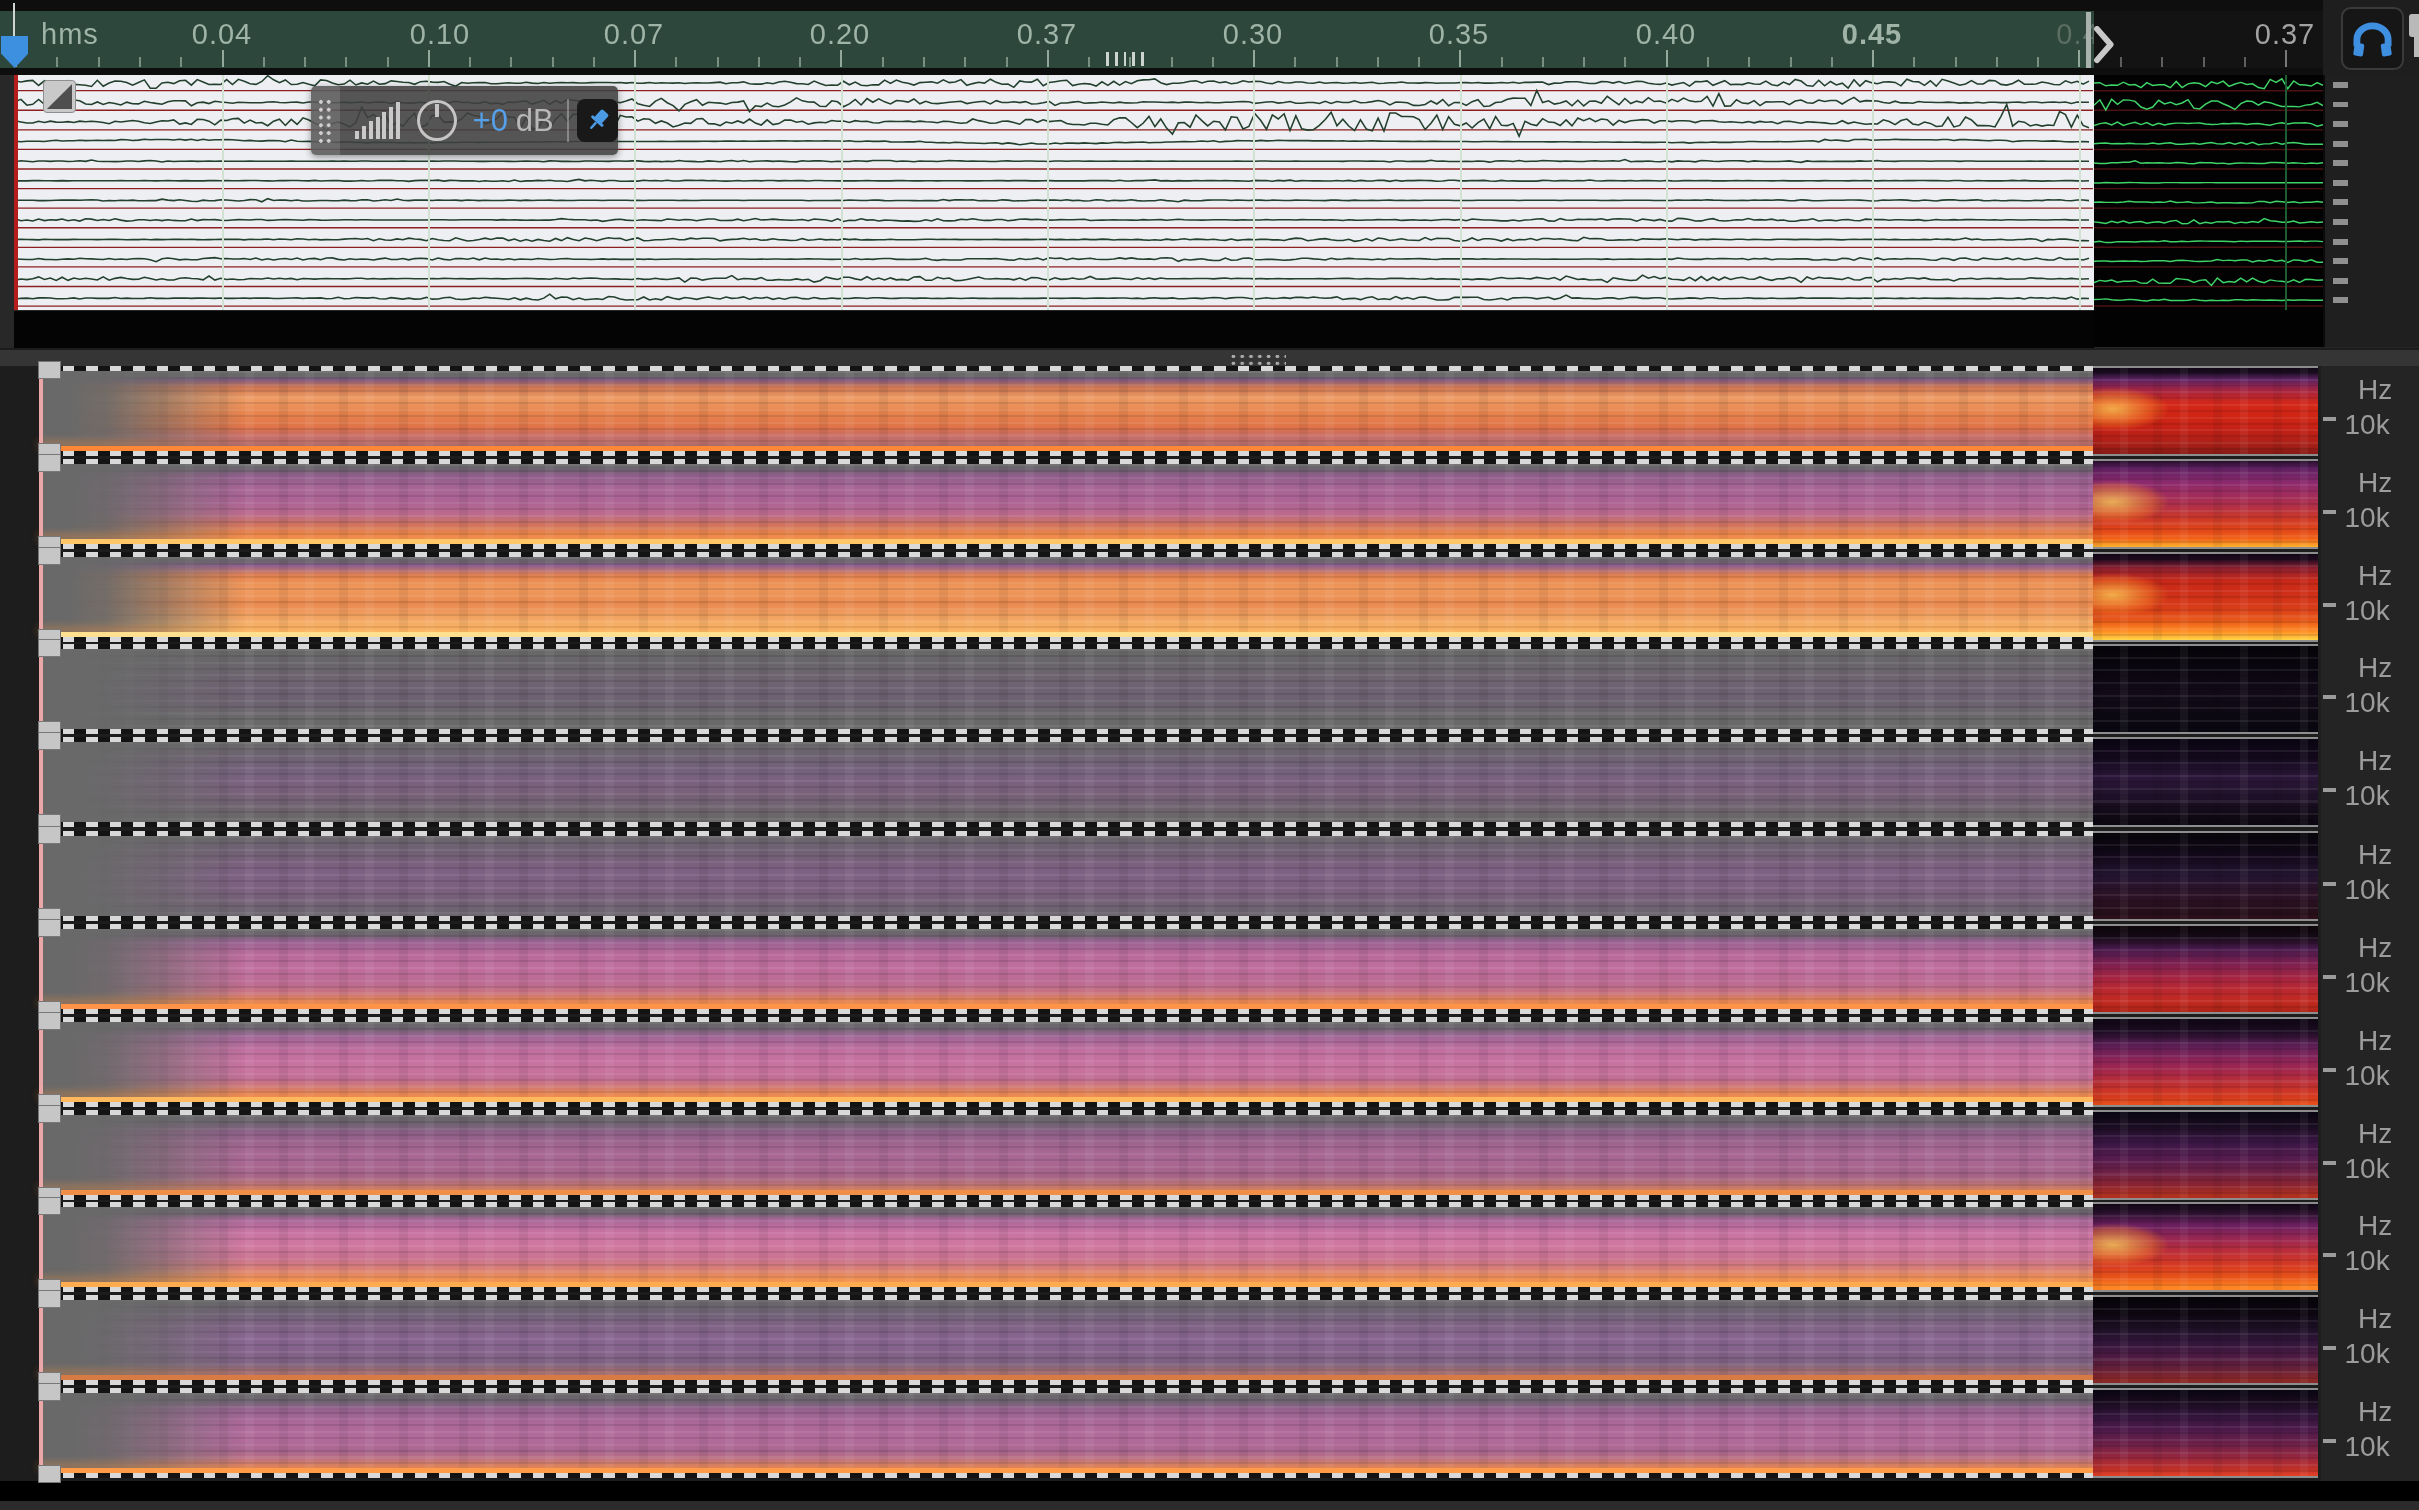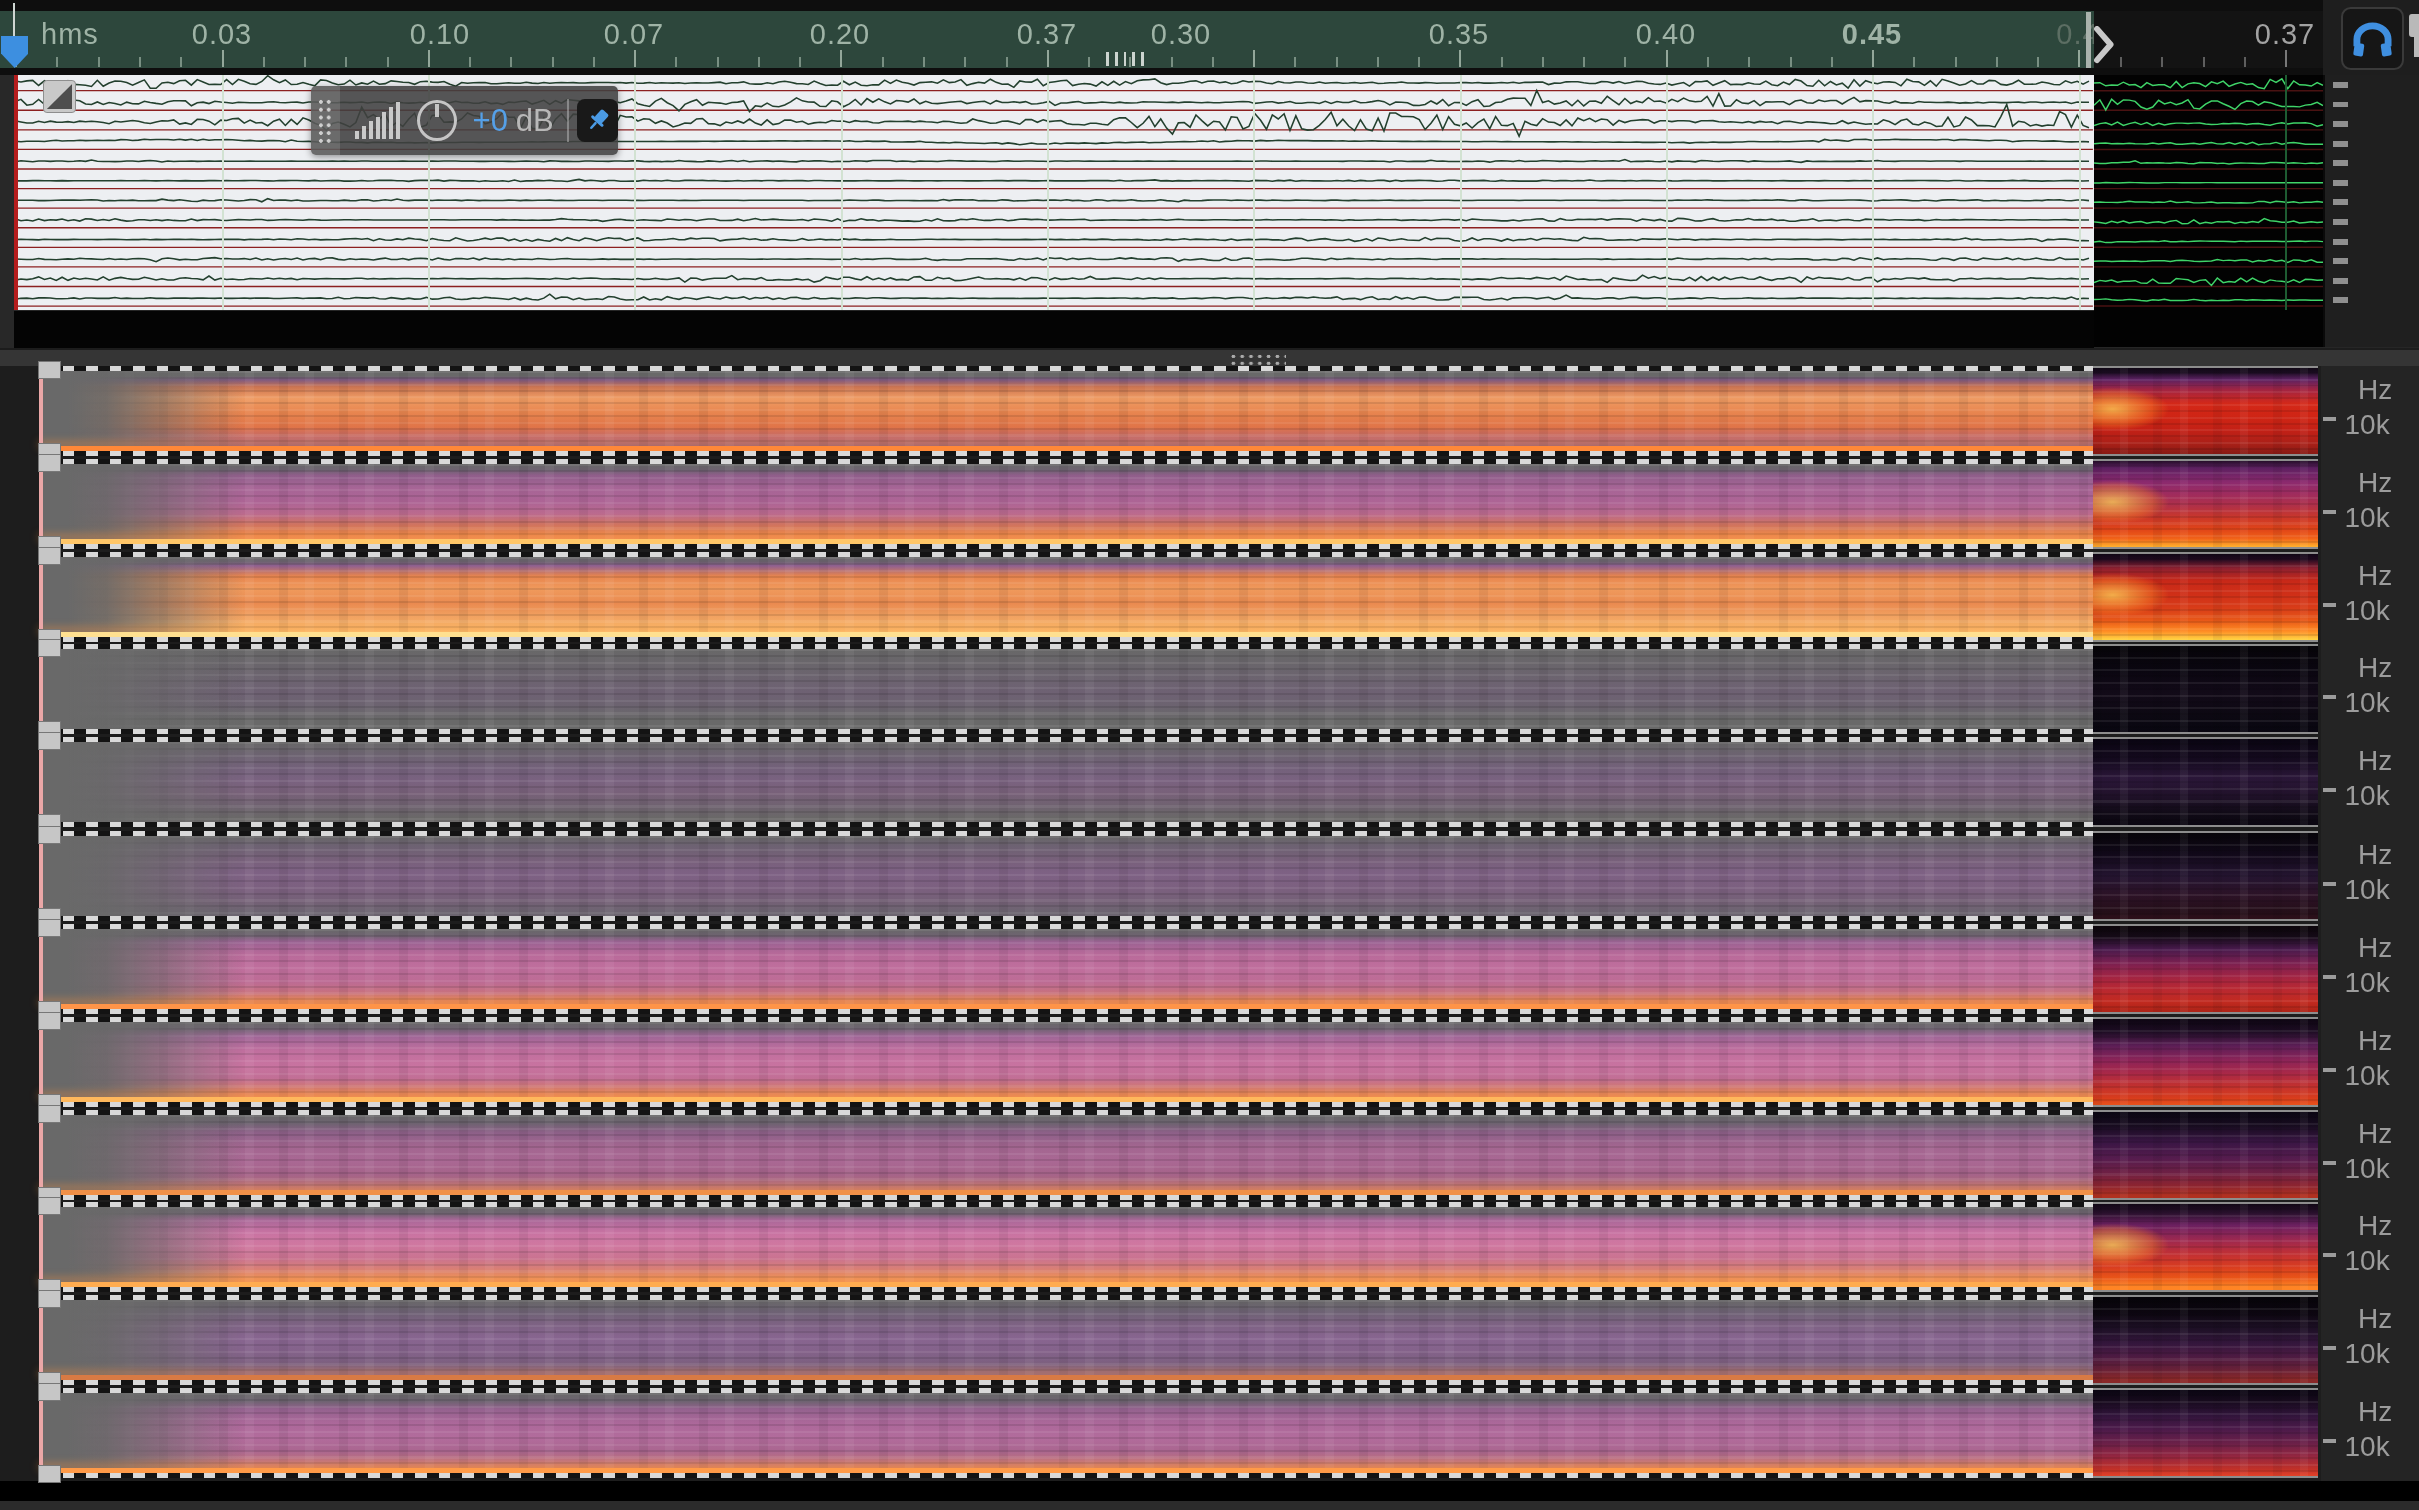--- a/index.html
+++ b/index.html
@@ -138,26 +138,26 @@
         <div class="tick minor" style="left: 1707px;"></div>
         <div class="tick minor" style="left: 1748px;"></div>
         <div class="tick minor" style="left: 1790px;"></div>
         <div class="tick minor" style="left: 1831px;"></div>
         <div class="tick major" style="left: 1872px;"></div>
         <div class="tick minor" style="left: 1913px;"></div>
         <div class="tick minor" style="left: 1955px;"></div>
         <div class="tick minor" style="left: 1996px;"></div>
         <div class="tick minor" style="left: 2037px;"></div>
         <div class="tick major" style="left: 2078px;"></div>
-        <div class="rlabel" style="left: 222px;">0.03</div>
+        <div class="rlabel" style="left: 222px;">0.04</div>
         <div class="rlabel" style="left: 428px; margin-left: 12px;">0.10</div>
         <div class="rlabel" style="left: 634px;">0.07</div>
         <div class="rlabel" style="left: 840px;">0.20</div>
         <div class="rlabel" style="left: 1047px;">0.37</div>
-        <div class="rlabel" style="left: 1181px;">0.30</div>
+        <div class="rlabel" style="left: 1253px;">0.30</div>
         <div class="rlabel" style="left: 1459px;">0.35</div>
         <div class="rlabel" style="left: 1666px;">0.40</div>
         <div class="rlabel" style="left: 1872px; font-weight: bold;">0.45</div>
         <div class="rlabel faded" style="left: 2078px;">0.4</div>
         <div class="rlabel" style="left: 41px; transform: none;">hms</div>
         <div class="marker-cluster" style="left: 1106px;">
           <i></i>
           <i></i>
           <i></i>
           <i></i>

